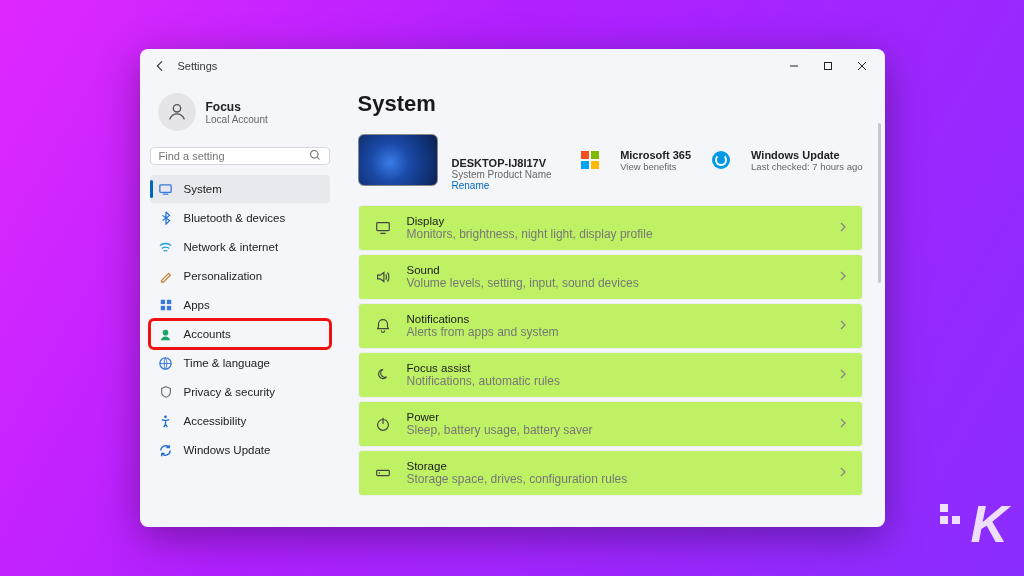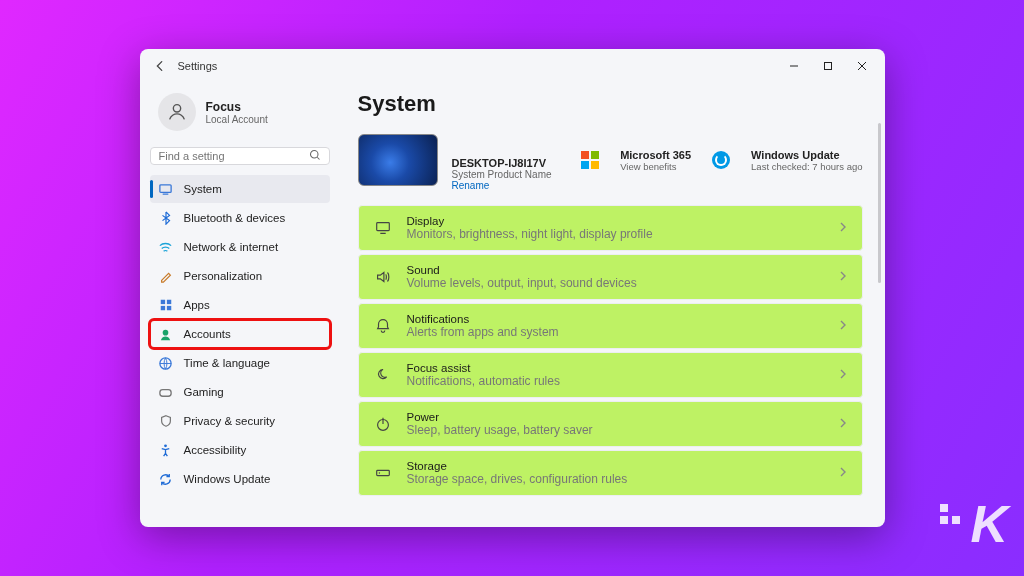--- a/index.html
+++ b/index.html
@@ -204,28 +204,20 @@
             <span class="nav-icon" style="color:#3a78d8">
               <svg viewBox="0 0 16 16" width="15" height="15">
                 <circle cx="8" cy="8" r="6" fill="none" stroke="currentColor" stroke-width="1.4"></circle>
                 <path d="M2 8h12M8 2c2 3 2 9 0 12M8 2c-2 3-2 9 0 12" fill="none" stroke="currentColor" stroke-width="1"></path>
               </svg>
             </span>
             <span>Time &amp; language</span>
           </div>
           <div class="nav-item">
             <span class="nav-icon" style="color:#777">
-              <svg viewBox="0 0 16 16" width="15" height="15">
-                <rect x="2" y="5" width="12" height="7" rx="3" fill="none" stroke="currentColor" stroke-width="1.4"></rect>
-              </svg>
-            </span>
-            <span>Gaming</span>
-          </div>
-          <div class="nav-item">
-            <span class="nav-icon" style="color:#777">
               <svg viewBox="0 0 16 16" width="14" height="14">
                 <path d="M8 2l5 2v4c0 3-2 5-5 6-3-1-5-3-5-6V4l5-2z" fill="none" stroke="currentColor" stroke-width="1.4"></path>
               </svg>
             </span>
             <span>Privacy &amp; security</span>
           </div>
           <div class="nav-item">
             <span class="nav-icon" style="color:#1e6bd6">
               <svg viewBox="0 0 16 16" width="15" height="15">
                 <circle cx="8" cy="3" r="1.5" fill="currentColor"></circle>
@@ -301,21 +293,21 @@
           </div>
           <div class="card">
             <div class="card-icon">
               <svg viewBox="0 0 20 20" width="18" height="18">
                 <path d="M4 8v4h3l4 3V5L7 8H4z" fill="none" stroke="#444" stroke-width="1.3"></path>
                 <path d="M13 7c1 1 1 5 0 6M15 5c2 2 2 8 0 10" fill="none" stroke="#444" stroke-width="1.3"></path>
               </svg>
             </div>
             <div>
               <div class="card-title">Sound</div>
-              <div class="card-sub">Volume levels, output, input, sound devices</div>
+              <div class="card-sub">Volume levels, setting, input, sound devices</div>
             </div>
             <div class="chev"><svg width="10" height="10" viewBox="0 0 10 10">
                 <path d="M3 1l4 4-4 4" fill="none" stroke="#888" stroke-width="1.4"></path>
               </svg></div>
           </div>
           <div class="card">
             <div class="card-icon">
               <svg viewBox="0 0 20 20" width="18" height="18">
                 <path d="M10 3a5 5 0 00-5 5v3l-1 2h12l-1-2V8a5 5 0 00-5-5zM8 15a2 2 0 004 0" fill="none" stroke="#444" stroke-width="1.3"></path>
               </svg>

